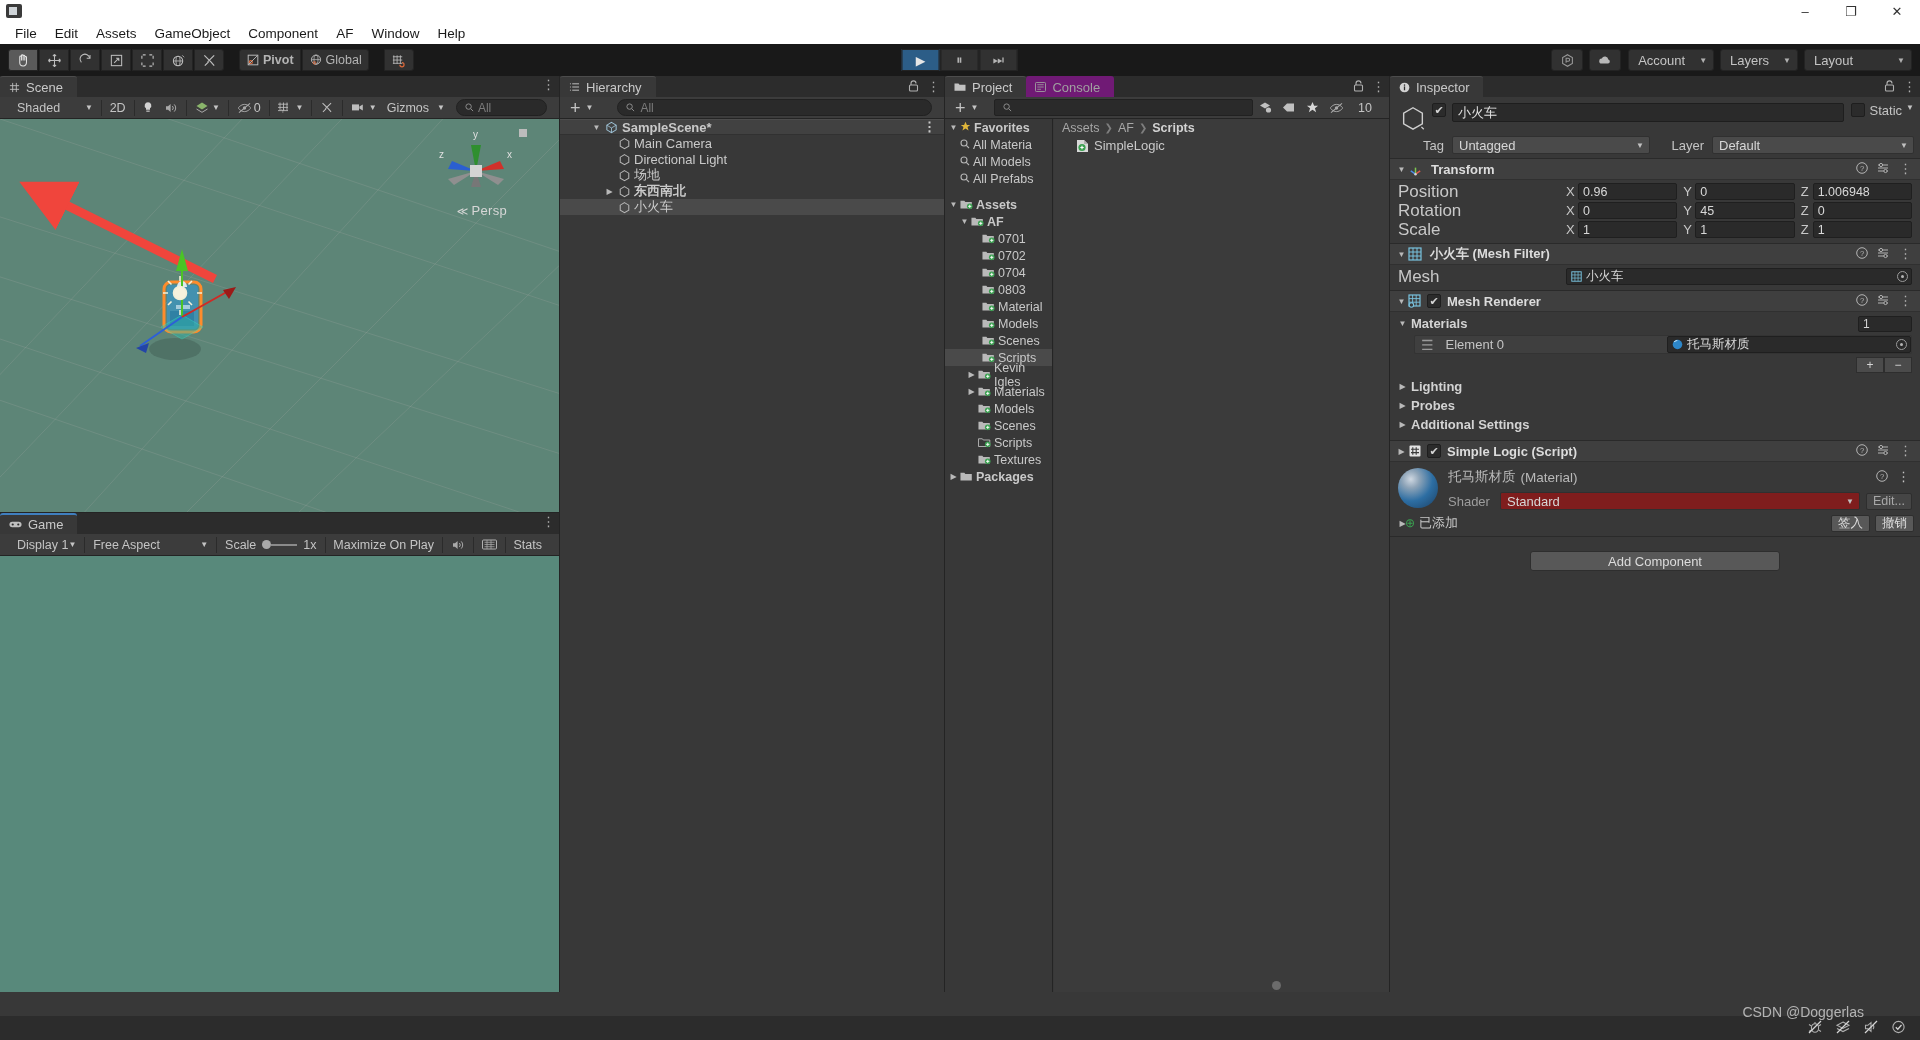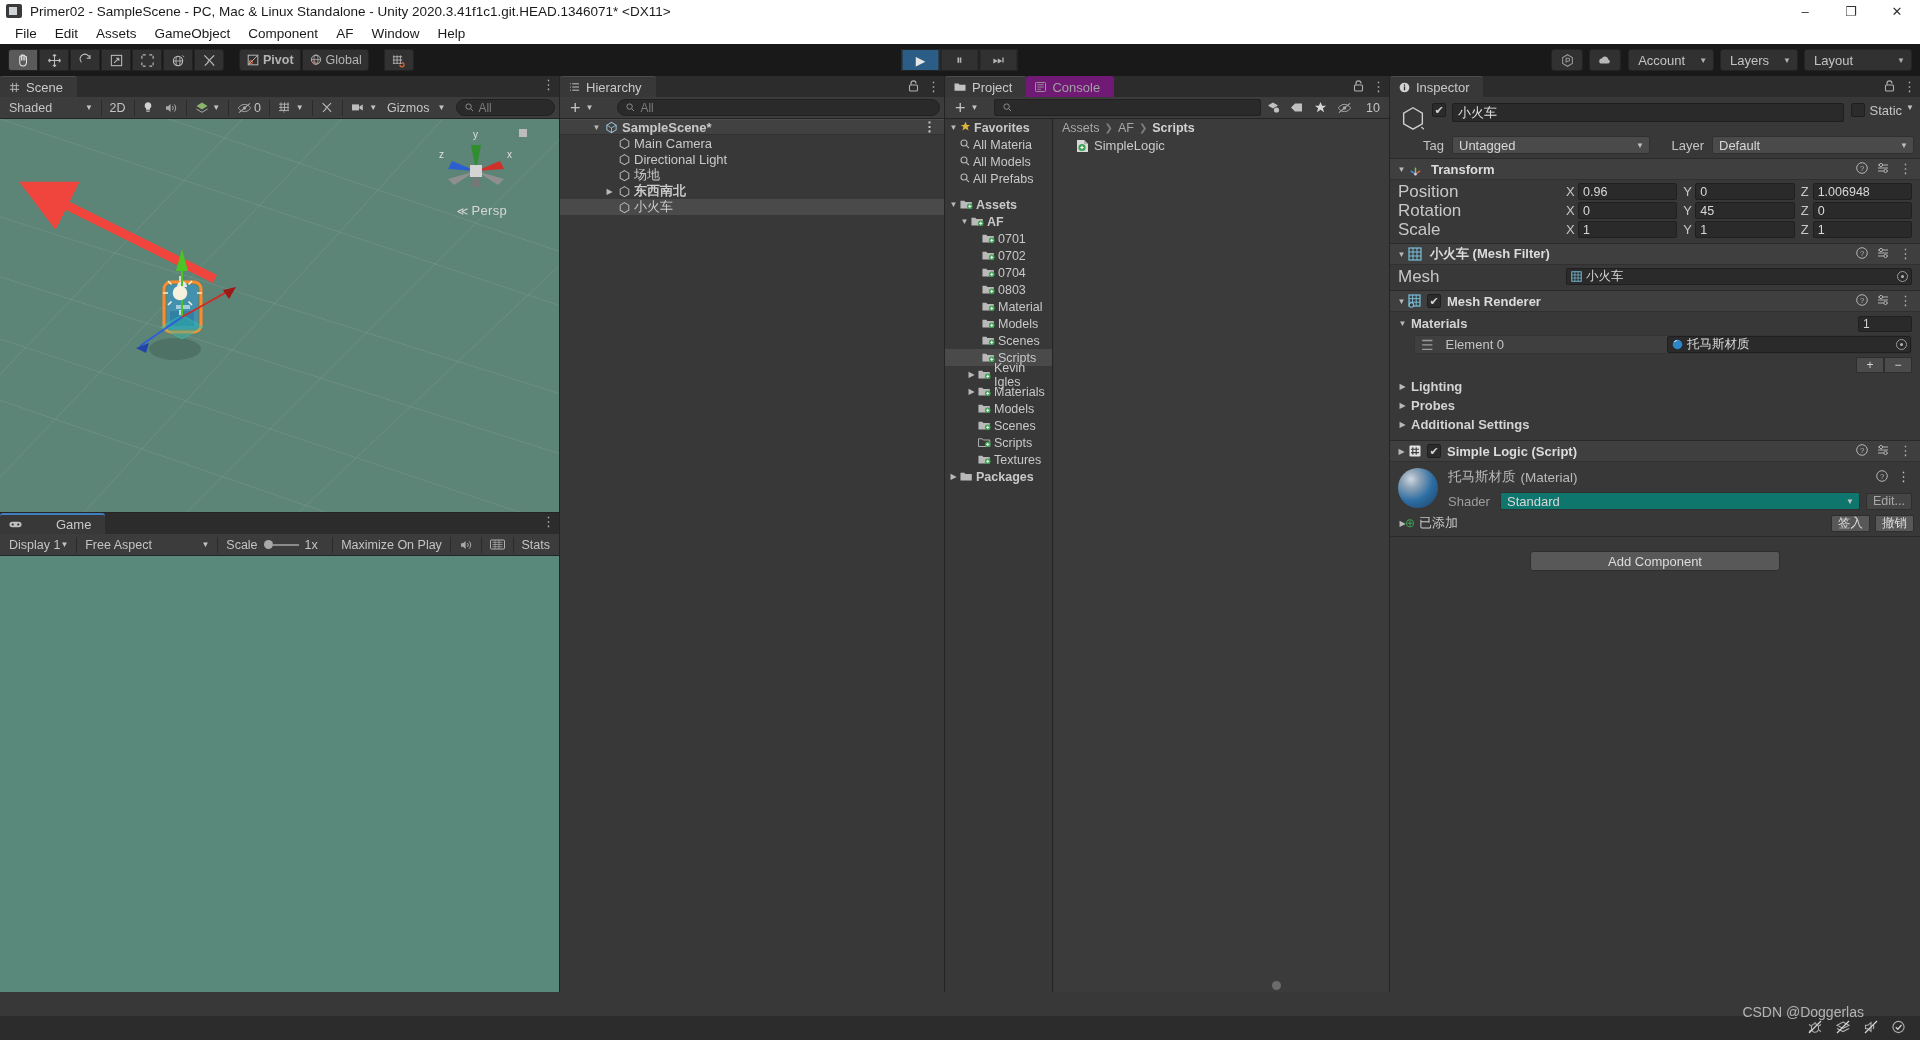--- a/index.html
+++ b/index.html
@@ -54,21 +54,21 @@
   .ptab { height:21px; background:#383838; display:flex; align-items:center;
     padding:0 14px 0 9px; font-size:13px; color:#c9c9c9; border-top:1px solid #4c4c4c;
     border-radius:3px 3px 0 0; }
   .ptab.inactive { background:#701a75; color:#a0a0a0; border-top:1px solid transparent; }
   .ptab .tico { margin-right:6px; display:flex; align-items:center; }
   .tabstrip-right { position:absolute; right:4px; top:3px; display:flex; gap:8px;
     align-items:center; color:#b0b0b0; }
   .kebab { letter-spacing:0; font-size:13px; line-height:12px; }
 
   .subbar { height:22px; background:#3c3c3c; display:flex; align-items:center;
-    padding:0 4px; border-bottom:1px solid #242424; }
+    padding:0 12px; border-bottom:1px solid #242424; }
   .sb-item { height:18px; display:flex; align-items:center; padding:0 5px;
     color:#c4c4c4; font-size:12.5px; white-space:nowrap; }
   .sb-sep { width:1px; height:16px; background:#2b2b2b; margin:0 3px; }
   .searchbox { height:17px; background:#2a2a2a; border:1px solid #212121;
     border-radius:9px; display:flex; align-items:center; padding:0 8px;
     color:#7b7b7b; font-size:12px; }
 
   
   #sceneview { position:absolute; left:0; top:43px; right:0; bottom:0;
     background:#5d8577; overflow:hidden; }
@@ -173,21 +173,20 @@
     font-size:14px; opacity:.82; }
   .sb-icons { margin-left:auto; display:flex; gap:12px; padding-right:14px;
     color:#b0b0b0; align-items:center; }
   .vsep { position:absolute; background:#242424; }
 </style>
 </head>
 <body>
 
 <div id="titlebar">
   <div class="tb-icon"></div>
-  <div class="tb-title">Primer02 - SampleScene - PC, Mac &amp; Linux Standalone - Unity 2020.3.41f1c1.git.HEAD.1346071* &lt;DX11&gt;</div>
   <div id="winbtns">
     <div>–</div>
     <div>❐</div>
     <div>✕</div>
   </div>
 </div>
 
 <div id="menubar">
   <span>File</span>
   <span>Edit</span>
@@ -461,21 +460,21 @@
         <rect x="98" y="2" width="8" height="8" fill="#bcbcbc"></rect>
       </svg>
       <div id="persp-label">
         <span style="font-size:11px;margin-right:3px;">≪</span><span>Persp</span>
       </div>
     </div>
   </div>
 
   <div class="panel" style="left:0; top:437px; width:559px; height:479px;">
     <div class="panel-tabstrip">
-      <div class="ptab" style="border-top:2px solid #3f7fbf;gap:28px;">
+      <div class="ptab" style="border-top:2px solid #3f7fbf;">
         <span class="tico">
           <svg width="13" height="9" viewBox="0 0 14 9">
               <rect x="0.5" y="1.5" width="13" height="6" rx="3" fill="#c0c0c0"></rect>
               <circle cx="4" cy="4.5" r="1.2" fill="#2c2c2c"></circle>
               <circle cx="10" cy="4.5" r="1.2" fill="#2c2c2c"></circle>
             </svg>
         </span>
         <span>Game</span>
       </div>
       <div class="tabstrip-right">
@@ -1222,21 +1221,21 @@
               <span style="margin-left:auto;display:flex;gap:9px;align-items:center;padding-right:2px;">
                 <span><svg width="12" height="12" viewBox="0 0 12 12">
                       <circle cx="6" cy="6" r="5.3" fill="none" stroke="#b4b4b4"></circle>
                       <text x="4.1" y="8.8" font-size="7.6" fill="#b4b4b4" font-family="Liberation Sans">?</text>
                     </svg></span>
                 <span class="kebab">⋮</span>
               </span>
             </div>
             <div style="display:flex;align-items:center;margin-top:6px;">
               <span style="font-size:13px;color:#9d9d9d;width:52px;">Shader</span>
-              <span class="dropfield" style="flex:1;background:#0f766e;">
+              <span class="dropfield" style="flex:1;background:#7f1d1d;">
                 <span>Standard</span>
                 <span class="caret">▼</span>
               </span>
               <span class="smallbtn" style="margin-left:6px;background:#454545;color:#a8a8a8;">Edit...</span>
             </div>
           </div>
         </div>
         <div style="display:flex;align-items:center;padding:2px 6px 0 6px;">
           <span class="arrow">▶</span>
           <span style="color:#3aa050;margin:0 4px 0 -4px;font-size:12px;">⊕</span>

